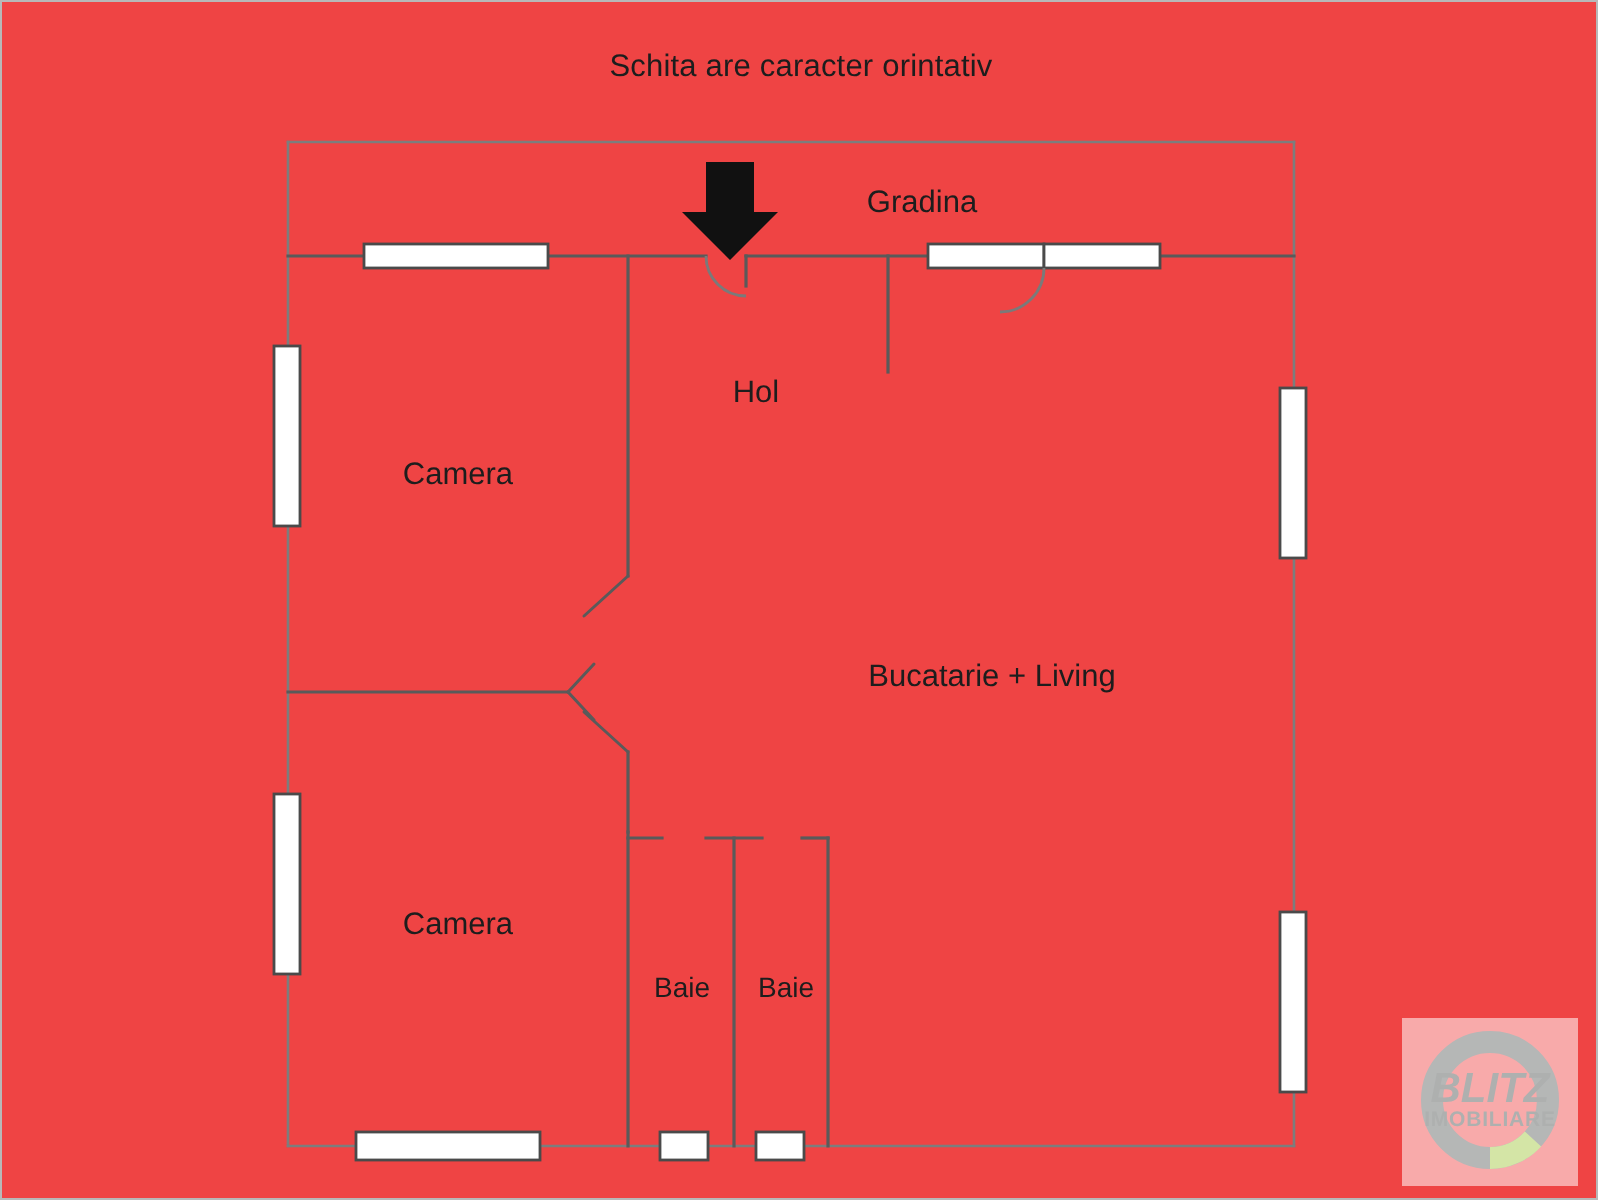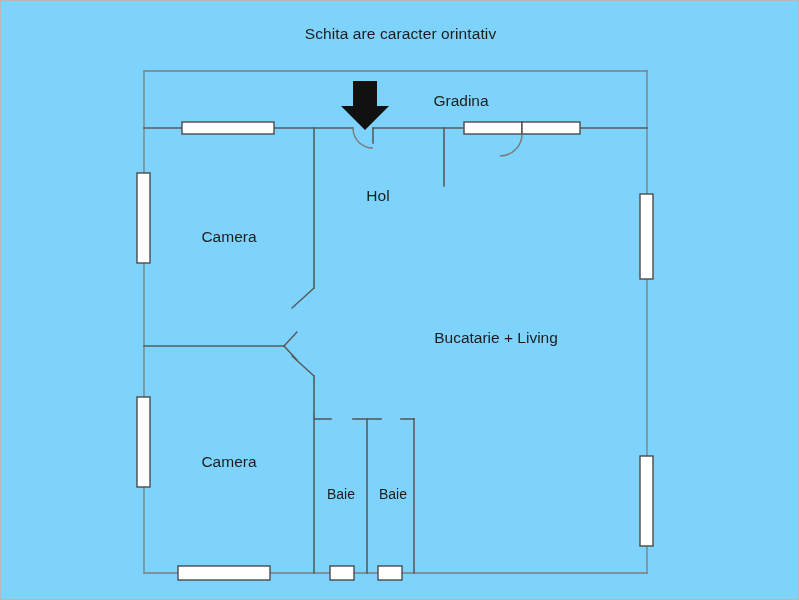--- a/index.html
+++ b/index.html
@@ -7,21 +7,21 @@
     padding: 0;
     background: #ffffff;
   }
   body {
     font-family: "Liberation Sans", sans-serif;
   }
   #app {
     position: relative;
     width: 799px;
     height: 600px;
-    background: #7dd3fc;
+    background: #ef4444;
     overflow: hidden;
     box-sizing: border-box;
     border: 1px solid #b8b8b8;
   }
   #plan-title {
     position: absolute;
     left: 0;
     top: 24px;
     width: 799px;
     text-align: center;
@@ -172,14 +172,25 @@
       <text class="room-label" x="460" y="101">Gradina</text>
       <text class="room-label" x="377" y="196">Hol</text>
       <text class="room-label" x="228" y="237">Camera</text>
       <text class="room-label" x="495" y="338">Bucatarie + Living</text>
       <text class="room-label" x="228" y="462">Camera</text>
       <text class="room-label-small" x="340" y="494">Baie</text>
       <text class="room-label-small" x="392" y="494">Baie</text>
     </g>
   </svg>
 
+  <div id="watermark">
+    <div class="wm-box"></div>
+    <svg width="88" height="84" viewBox="0 0 88 84">
+
+      <circle cx="44" cy="41" r="29" fill="none" stroke="#5b5f5e" stroke-width="11"></circle>
+
+      <path d="M 65.5 60.5 A 29 29 0 0 1 44 70" fill="none" stroke="#9fc63b" stroke-width="11"></path>
+      <text x="44" y="42" text-anchor="middle" font-family="'Liberation Sans', sans-serif" font-size="21" font-weight="bold" font-style="italic" fill="#4c504f">BLITZ</text>
+      <text x="44" y="54" text-anchor="middle" font-family="'Liberation Sans', sans-serif" font-size="10.5" font-weight="bold" letter-spacing="0.4" fill="#4c504f">IMOBILIARE</text>
+    </svg>
+  </div>
 
 </div>
 
 </body></html>

